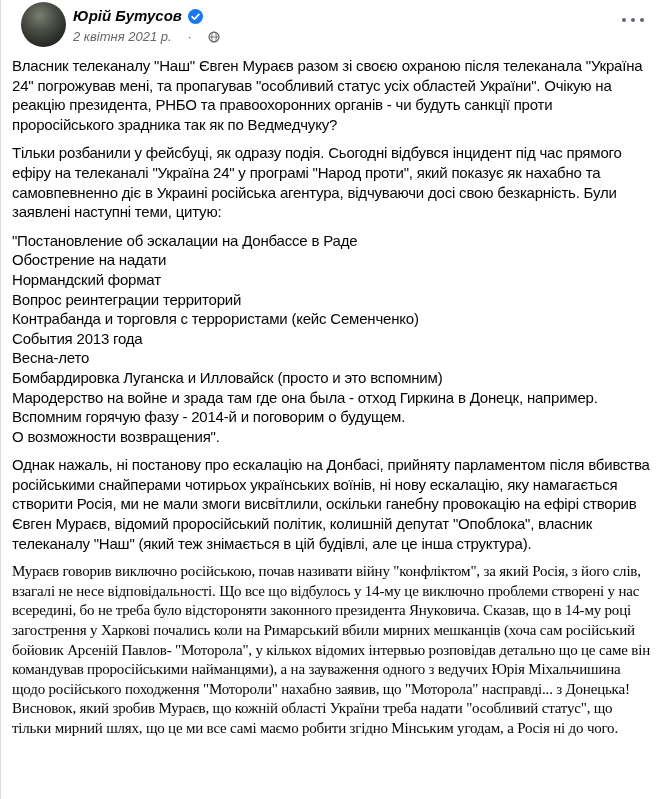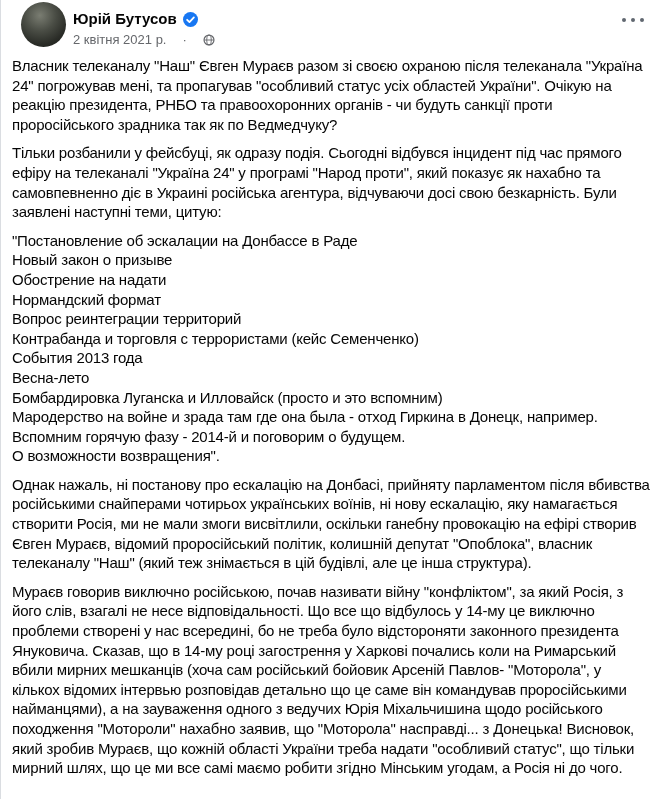--- a/index.html
+++ b/index.html
@@ -12,22 +12,23 @@
     background: #ffffff;
     border-left: 1px solid #dadde1;
     overflow: hidden;
     position: relative;
   }
 
   
   .post-header {
     position: relative;
     display: flex;
-    align-items: flex-end;
+    align-items: flex-start;
     padding: 2px 16px 0 20px;
+    font-style: italic;
   }
   .avatar {
     width: 45px;
     height: 45px;
     border-radius: 50%;
     flex: 0 0 auto;
     margin-right: 7px;
     background:
       radial-gradient(circle at 42% 30%, #7a7d72 0%, #4a4d45 38%, #2a2c27 70%, #161714 100%);
     cursor: pointer;
@@ -77,21 +78,21 @@
 
   
   .post-body {
     padding: 9px 19px 0 11px;
     font-size: 15px;
     line-height: 19.6px;
     color: #050505;
     letter-spacing: -0.2px;
   }
   .block { margin-bottom: 9px; }
-  .block:last-child { margin-bottom: 4px; }
+  .block:last-child { margin-bottom: 4px; font-family: Liberation Serif, serif; }
   .quote-line {  }
 </style>
 </head>
 <body>
 
 <div class="frame">
 
   <div class="post-header">
     <div class="avatar"></div>
 
@@ -126,21 +127,20 @@
   </div>
 
   <div class="post-body">
 
     <div class="block">Власник телеканалу "Наш" Євген Мураєв разом зі своєю охраною після телеканала "Україна 24" погрожував мені, та пропагував "особливий статус усіх областей України". Очікую на реакцію президента, РНБО та правоохоронних органів - чи будуть санкції проти проросійського зрадника так як по Ведмедчуку?</div>
 
     <div class="block">Тільки розбанили у фейсбуці, як одразу подія. Сьогодні відбувся інцидент під час прямого ефіру на телеканалі "Україна 24" у програмі "Народ проти", який показує як нахабно та самовпевненно діє в Украині російська агентура, відчуваючи досі свою безкарність. Були заявлені наступні теми, цитую:</div>
 
     <div class="block">
       <div class="quote-line">"Постановление об эскалации на Донбассе в Раде</div>
-      <div class="quote-line">Новый закон о призыве</div>
       <div class="quote-line">Обострение на надати</div>
       <div class="quote-line">Нормандский формат</div>
       <div class="quote-line">Вопрос реинтеграции территорий</div>
       <div class="quote-line">Контрабанда и торговля с террористами (кейс Семенченко)</div>
       <div class="quote-line">События 2013 года</div>
       <div class="quote-line">Весна-лето</div>
       <div class="quote-line">Бомбардировка Луганска и Илловайск (просто и это вспомним)</div>
       <div class="quote-line">Мародерство на войне и зрада там где она была - отход Гиркина в Донецк, например.</div>
       <div class="quote-line">Вспомним горячую фазу - 2014-й и поговорим о будущем.</div>
       <div class="quote-line">О возможности возвращения".</div>

